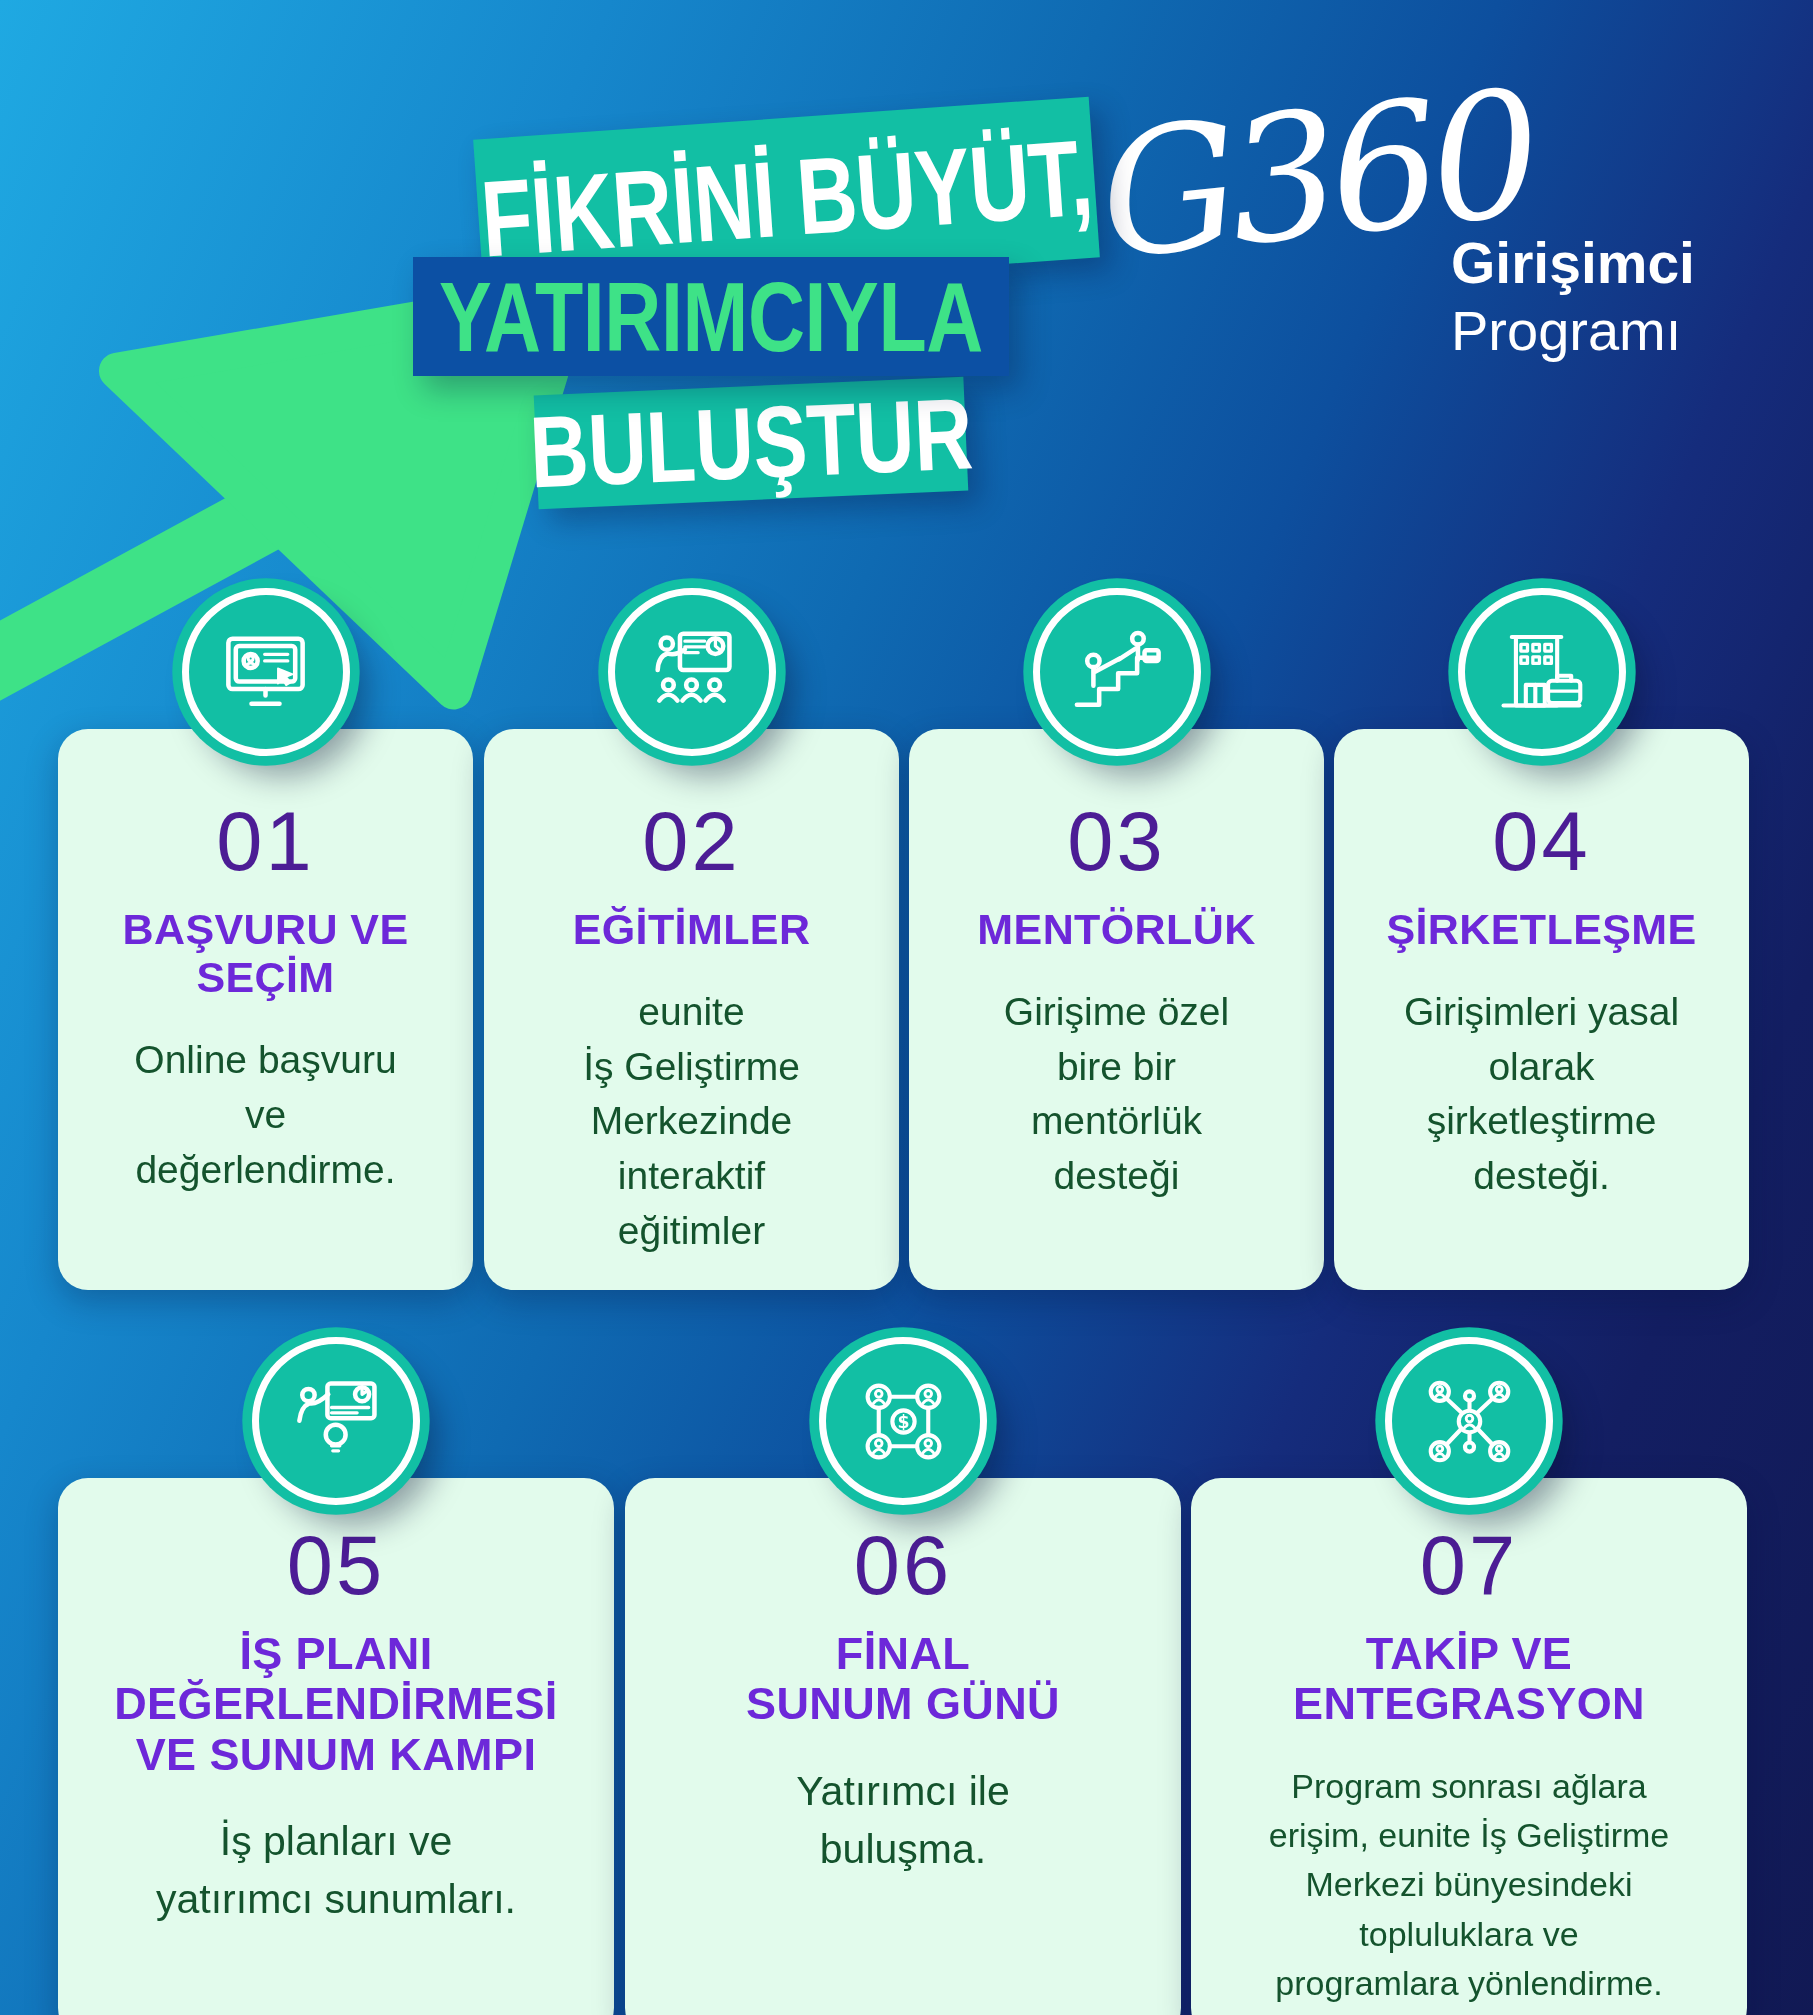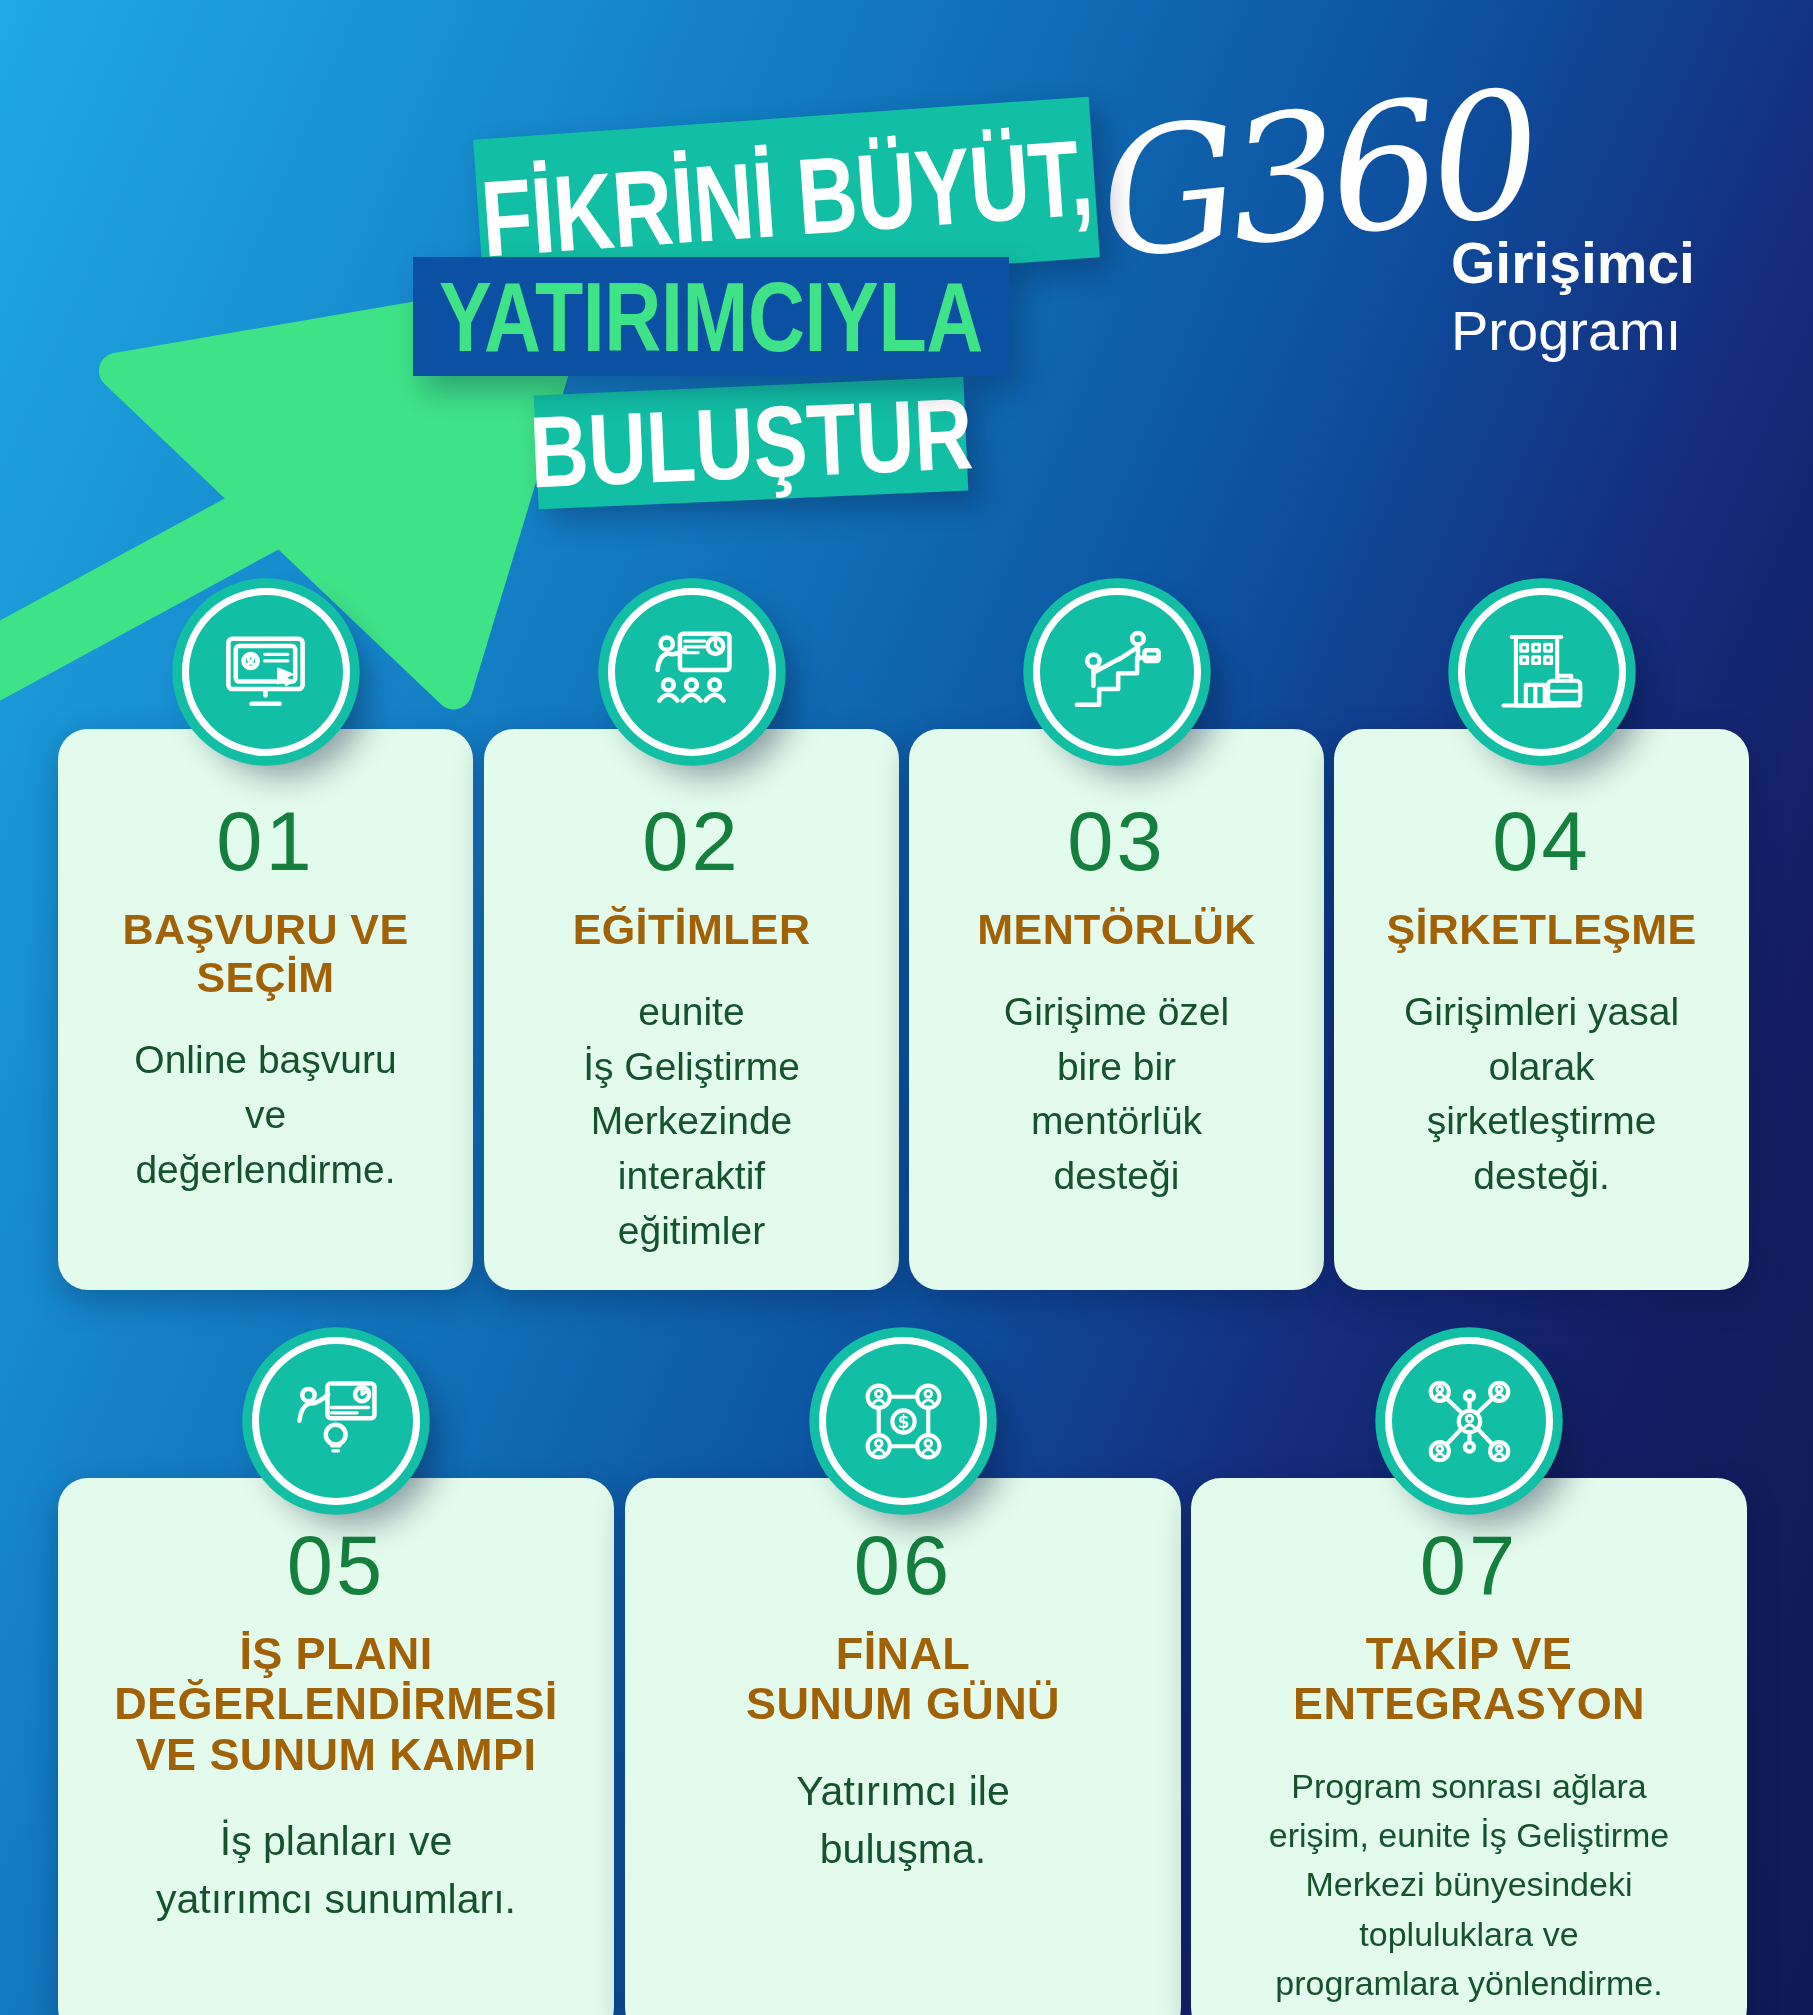--- a/index.html
+++ b/index.html
@@ -36,22 +36,22 @@
     display:flex;flex-direction:column;align-items:center;text-align:center;}
   .row1{top:729px;width:415px;height:561px;padding-top:71px;box-sizing:border-box;}
   .row2{top:1478px;width:556px;height:560px;padding-top:46px;box-sizing:border-box;}
   .c1{left:58px;}  .c2{left:484px;} .c3{left:909px;} .c4{left:1334px;}
   .c5{left:58px;}  .c6{left:625px;} .c7{left:1191px;}
   .icon-circle{position:absolute;top:-141px;left:50%;margin-left:-84px;width:154px;height:154px;
     border-radius:50%;background:#12BFA4;border:7.3px solid #fff;
     box-shadow:0 0 0 9.7px #12BFA4,17px 19.3px 32px rgba(8,16,50,.40);
     display:flex;align-items:center;justify-content:center;}
   .icon-circle svg{width:99px;height:99px;}
-  .num{font-size:83px;font-weight:400;letter-spacing:3.2px;color:#15803d;line-height:1;}
-  .step-title{margin:22px 0 0 0;font-weight:700;color:#a16207;white-space:pre-line;letter-spacing:0.4px;}
+  .num{font-size:83px;font-weight:400;letter-spacing:3.2px;color:#4c1d95;line-height:1;}
+  .step-title{margin:22px 0 0 0;font-weight:700;color:#6d28d9;white-space:pre-line;letter-spacing:0.4px;}
   .row1 .step-title{font-size:43px;line-height:1.12;}
   .row2 .step-title{font-size:45px;line-height:1.12;}
   .step-body{margin:32px 0 0 0;padding:0 18px;color:#14532d;font-weight:500;white-space:pre-line;}
   .row1 .step-body{font-size:39px;line-height:1.4;}
   .c5 .step-body,.c6 .step-body{font-size:41px;line-height:1.42;}
   .c7 .step-body{font-size:34px;line-height:1.45;padding:0 14px;}
 </style>
 </head>
 <body>
 

